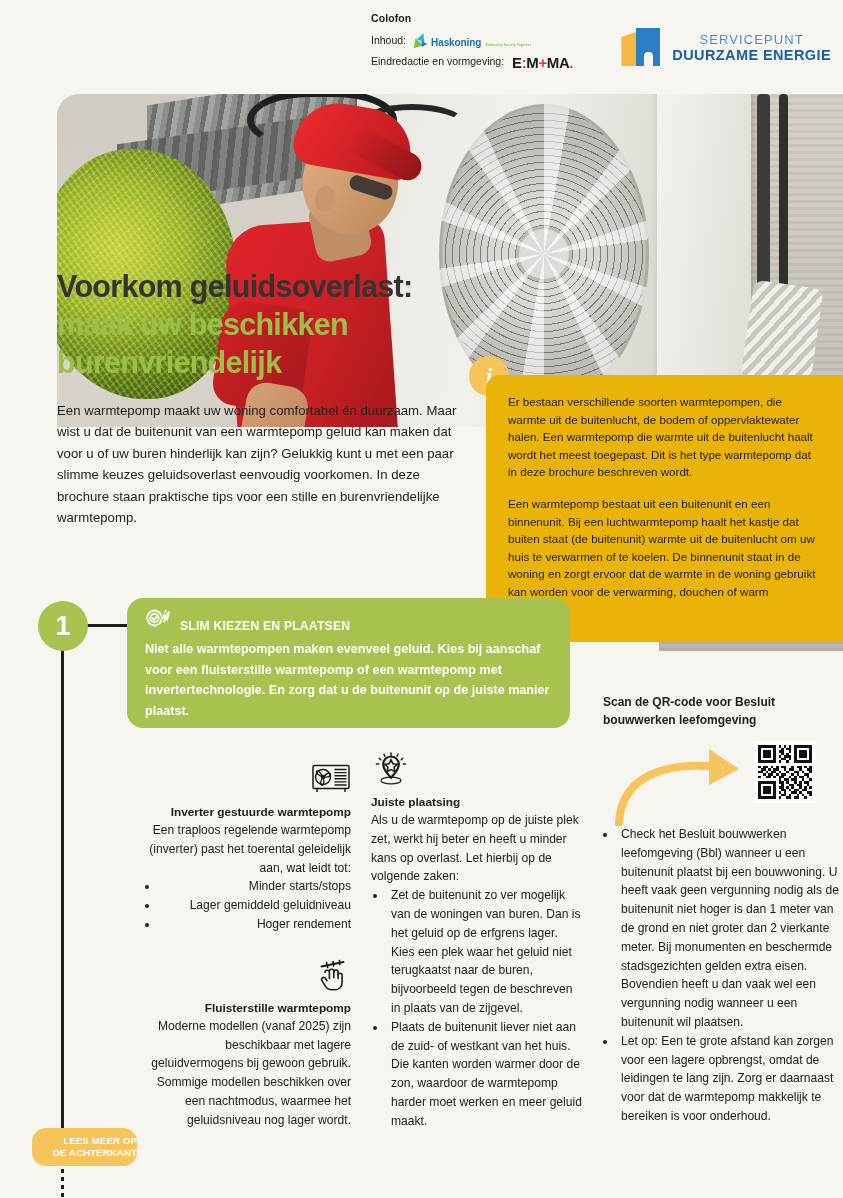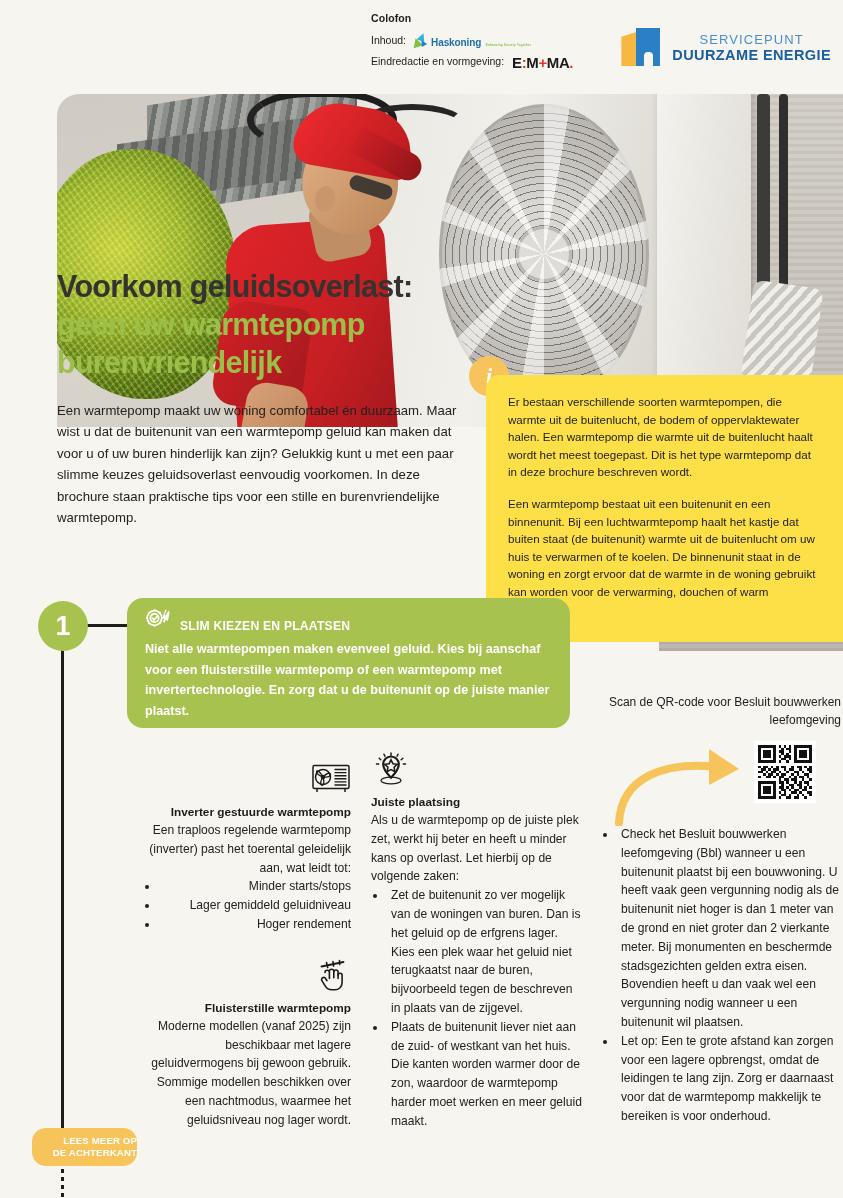--- a/index.html
+++ b/index.html
@@ -145,21 +145,21 @@
   
   .title-wrap { position: absolute; left: 57px; top: 267px; width: 470px; }
   .title-1 { font-size: 30.5px; font-weight: bold; color: #35332f; letter-spacing: -.7px; line-height: 38px; }
   .title-2 { font-size: 30.5px; font-weight: bold; color: #9cbf4a; letter-spacing: -.7px; line-height: 38px; }
 
   .intro { position: absolute; left: 57px; top: 400px; width: 400px;
            font-size: 13.2px; line-height: 21.4px; color: #23221f; }
 
   
   .info-card { position: absolute; left: 486px; top: 375px; width: 357px; height: 267px;
-    background: #fde047; border-radius: 14px 0 0 14px; padding: 18px 20px 14px 22px; }
+    background: #eab308; border-radius: 14px 0 0 14px; padding: 18px 20px 14px 22px; }
   .info-card p { font-size: 11.6px; line-height: 17.6px; color: #222; }
   .info-card p + p { margin-top: 14px; }
   .info-badge { position: absolute; left: 469px; top: 356px; width: 40px; height: 40px; border-radius: 50%;
     background: #f6c45b; display: flex; align-items: center; justify-content: center;
     color: #fff; font-size: 22px; font-weight: bold; font-style: italic;
     font-family: "Liberation Serif", serif; }
 
   
   .sec-badge { position: absolute; left: 38px; top: 601px; width: 50px; height: 50px; border-radius: 50%;
     background: #a7c24e; color: #fff; font-size: 27px; font-weight: bold;
@@ -181,21 +181,21 @@
   .col-b { left: 371px; top: 752px; width: 212px; }
   .col-c { left: 603px; top: 694px; width: 240px; }
 
   .ico { height: 38px; margin-bottom: 4px; }
   .blk-title { font-size: 11.8px; font-weight: bold; color: #1c1b19; line-height: 16px; margin-bottom: 1px;}
   .blk-txt { font-size: 12.1px; line-height: 18.8px; color: #22211f; }
   .blk-list { margin: 0 0 0 16px; padding: 0; }
   .blk-list li { font-size: 12.1px; line-height: 18.8px; color: #22211f; padding-left: 4px; }
   .gap { height: 24px; }
 
-  .qr-caption { font-size: 12px; line-height: 17.5px; color: #22211f; text-align: right; width: 238px; }
+  .qr-caption { font-size: 12px; line-height: 17.5px; color: #22211f; text-align: left; width: 238px; font-weight: bold; }
   .qr-row { position: relative; height: 92px; margin-top: 4px; }
   .qr-arrow { position: absolute; left: 6px; top: 8px; }
   .qr-box { position: absolute; right: 27px; top: 8px; width: 62px; height: 62px; background: #fff; padding: 4px; }
   .qr-box svg { display: block; }
   .col-c .blk-list { margin-left: 14px; }
   .col-c .blk-list li { font-size: 12.1px; line-height: 18.8px; }
 
   
   .pill { position: absolute; left: 32px; top: 1128px; width: 105px; height: 38px;
     background: #f6c45b; border-radius: 14px; display: flex; flex-direction: column;
@@ -269,21 +269,21 @@
       <div class="p-ear"></div>
       <div class="p-glass"></div>
       <div class="p-cap"></div>
       <div class="p-brim"></div>
     </div>
     <div class="hero-cut"></div>
   </div>
 
   <div class="title-wrap">
     <div class="title-1">Voorkom geluidsoverlast:</div>
-    <div class="title-2">geen uw warmtepomp</div>
+    <div class="title-2">maak uw beschikken</div>
     <div class="title-2">burenvriendelijk</div>
   </div>
 
   <div class="intro">Een warmtepomp maakt uw woning comfortabel én duurzaam. Maar wist u dat de buitenunit van een warmtepomp geluid kan maken dat voor u of uw buren hinderlijk kan zijn? Gelukkig kunt u met een paar slimme keuzes geluidsoverlast eenvoudig voorkomen. In deze brochure staan praktische tips voor een stille en burenvriendelijke warmtepomp.</div>
 
   <div class="info-badge">i</div>
   <div class="info-card">
     <p>Er bestaan verschillende soorten warmtepompen, die warmte uit de buitenlucht, de bodem of oppervlaktewater halen. Een warmtepomp die warmte uit de buitenlucht haalt wordt het meest toegepast. Dit is het type warmtepomp dat in deze brochure beschreven wordt.</p>
     <p>Een warmtepomp bestaat uit een buitenunit en een binnenunit. Bij een luchtwarmtepomp haalt het kastje dat buiten staat (de buitenunit) warmte uit de buitenlucht om uw huis te verwarmen of te koelen. De binnenunit staat in de woning en zorgt ervoor dat de warmte in de woning gebruikt kan worden voor de verwarming, douchen of warm kraanwater.</p>
   </div>

